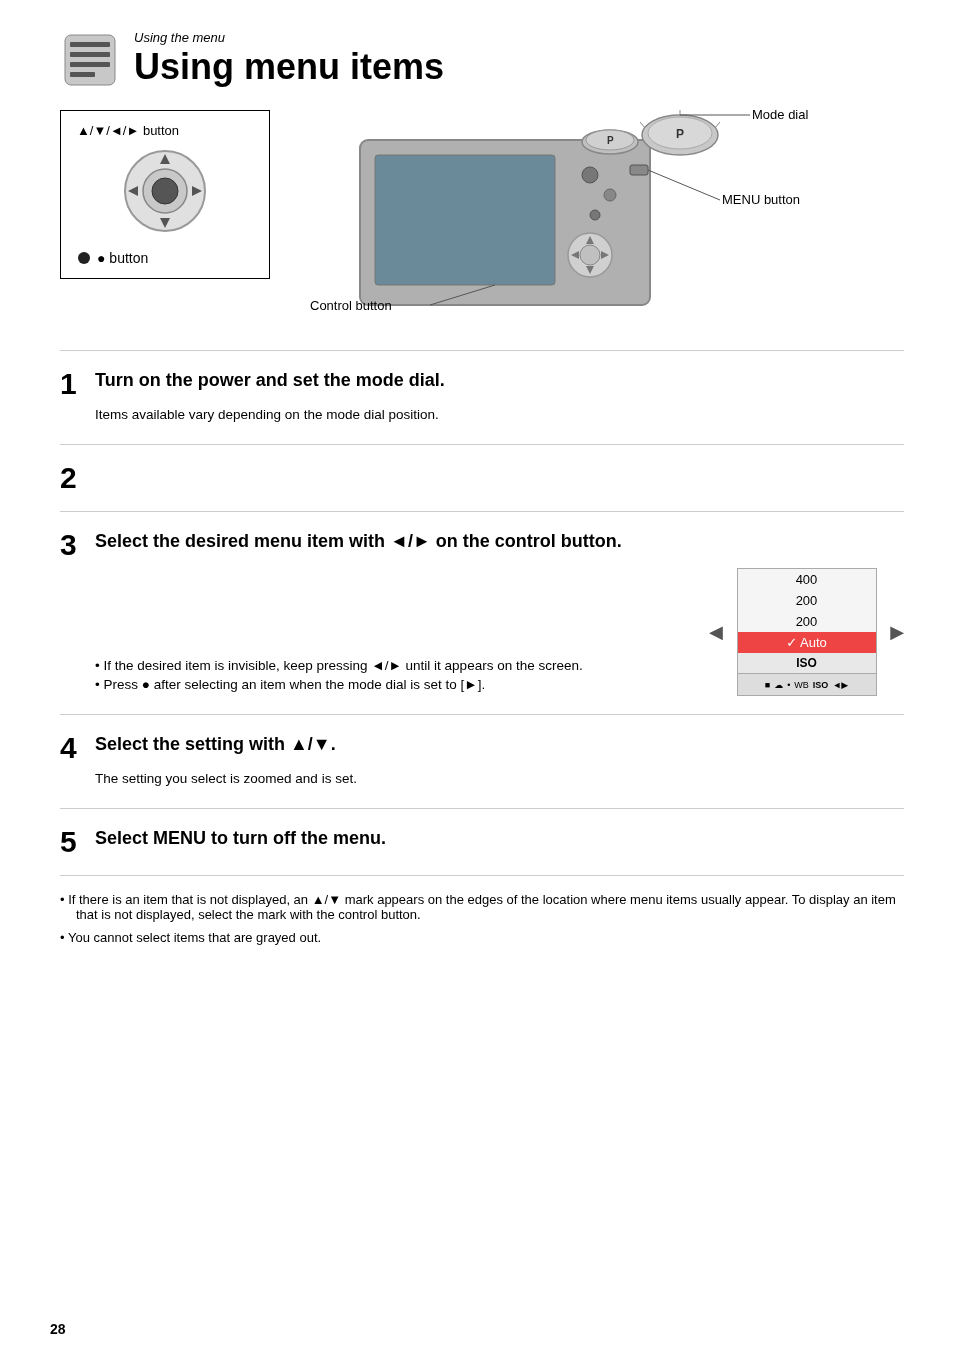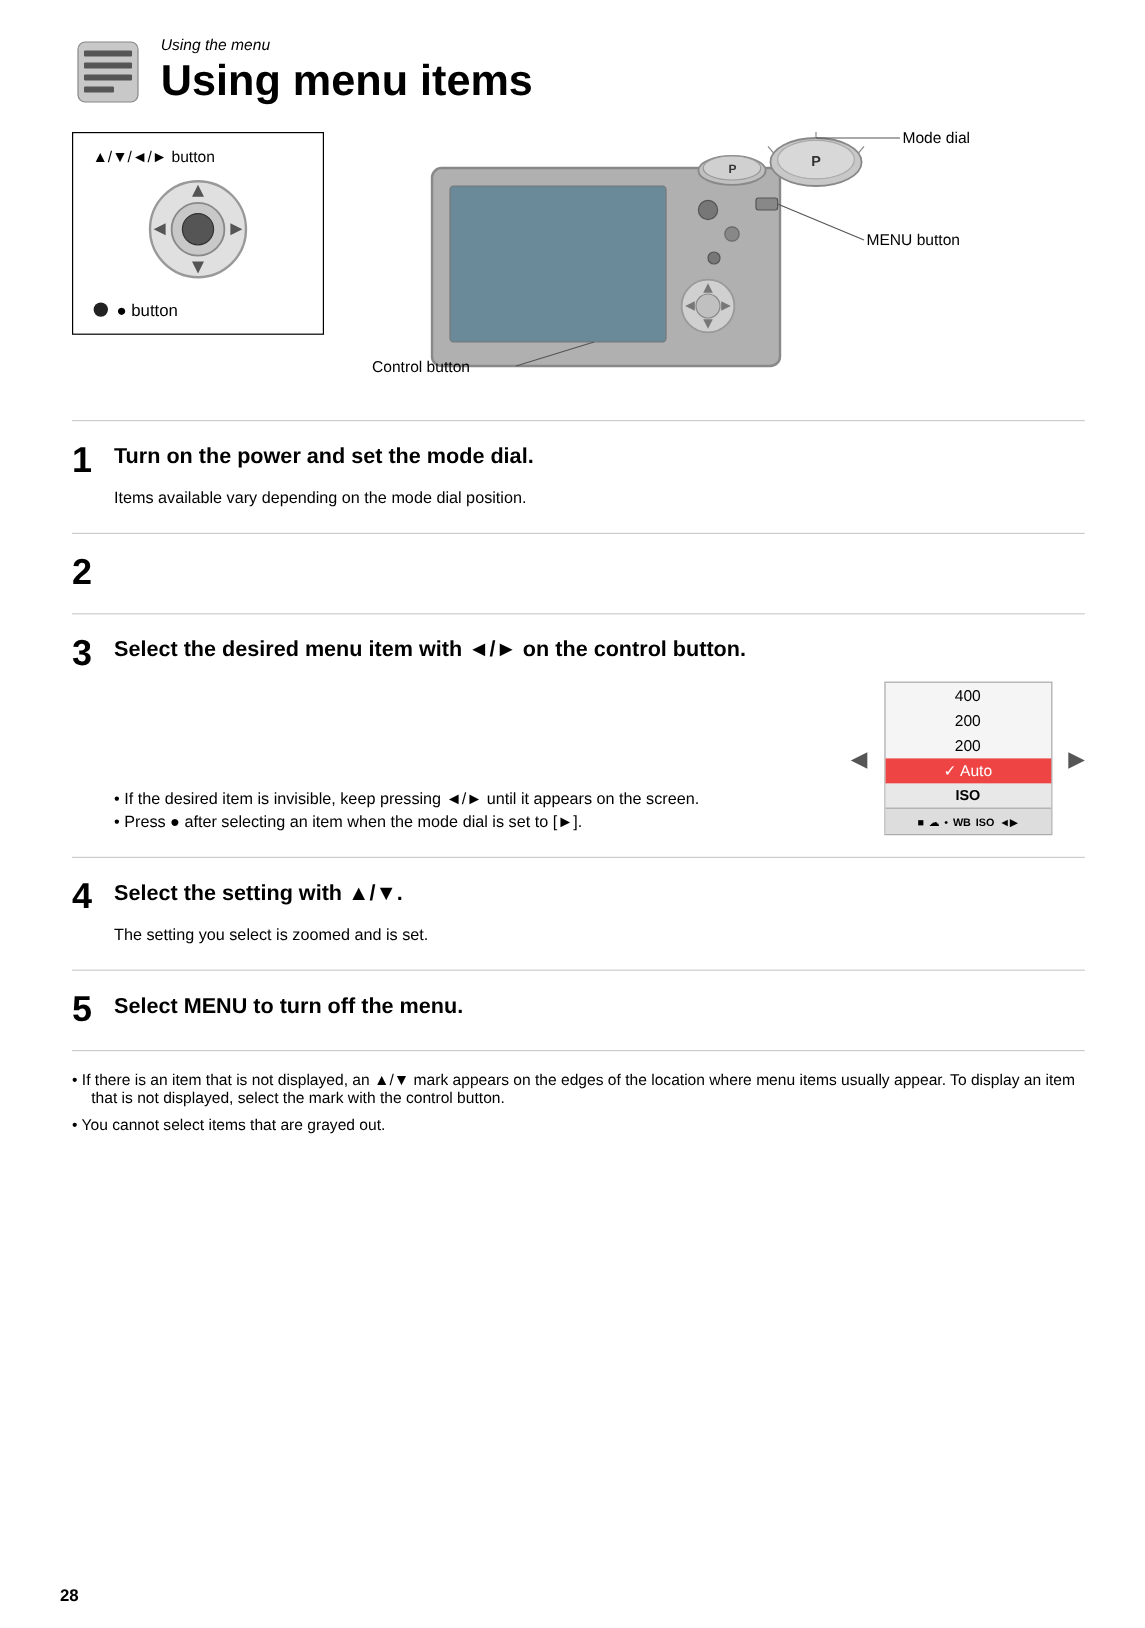--- a/index.html
+++ b/index.html
@@ -334,21 +334,21 @@
           <div class="iso-menu-box">
             <div class="iso-menu-item">400</div>
             <div class="iso-menu-item">200</div>
             <div class="iso-menu-item">200</div>
             <div class="iso-menu-item selected">✓ Auto</div>
             <div class="iso-menu-item" style="font-weight:bold; font-size:12px; background:#e8e8e8;">ISO</div>
             <div class="iso-menu-bar">
               <span style="font-size:9px;">■</span>
               <span style="font-size:9px;">☁</span>
               <span style="font-size:9px;">•</span>
-              <span style="font-size:9px; font-weight:bold;">WB</span>
+              <span style="font-size:9px; font-weight:normal;">WB</span>
               <span style="font-size:9px; font-weight:bold;">ISO</span>
               <span style="font-size:9px;">◄▶</span>
             </div>
           </div>
           <span class="iso-arrow-right">▶</span>
         </div>
       </div>
     </div>
   </div>
 

